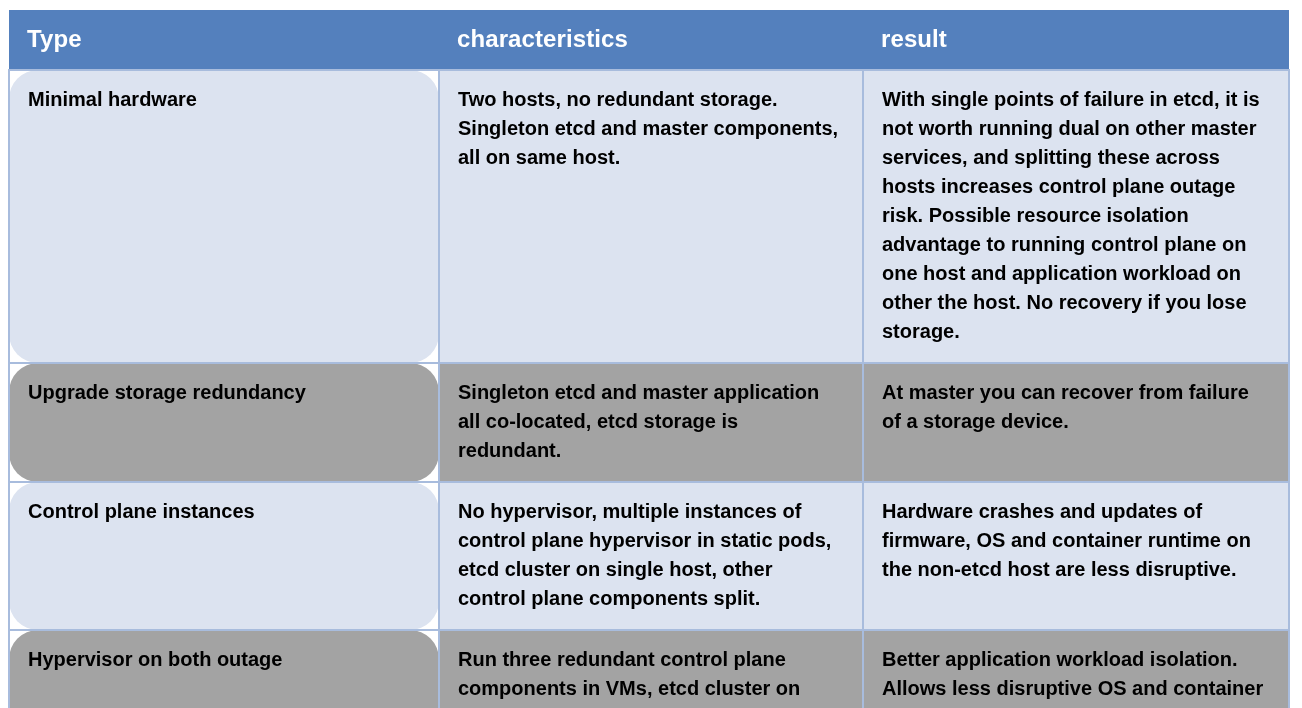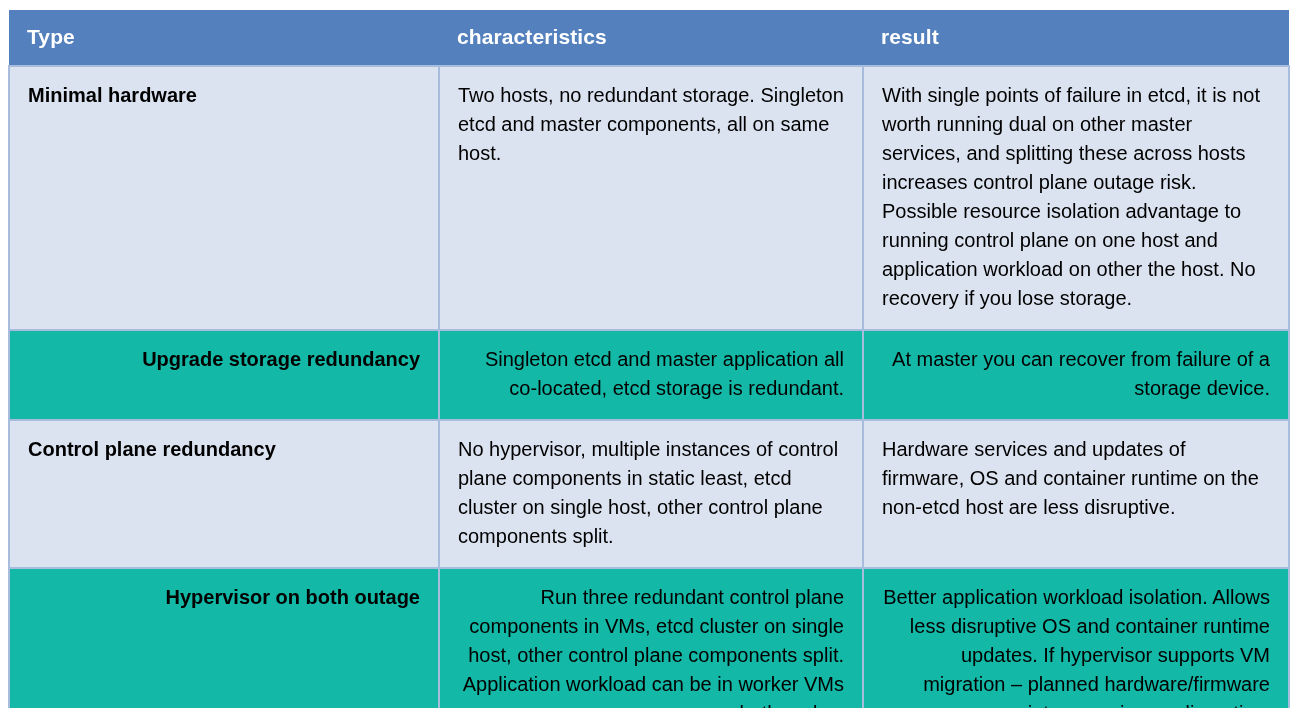--- a/index.html
+++ b/index.html
@@ -30,59 +30,61 @@
     border-collapse: collapse;
     table-layout: fixed;
     background: #ffffff;
   }
 
   
   table.comparison-table thead th {
     background: #5480bd;
     color: #ffffff;
     font-weight: bold;
-    font-size: 21px;
+    font-size: 24px;
     line-height: 1.25;
     text-align: left;
     vertical-align: middle;
     padding: 14px 18px 15px 18px;
     border: none;
     letter-spacing: 0.1px;
     height: 55px;
     box-sizing: border-box;
   }
 
   
   table.comparison-table tbody td {
     border: 2px solid #a8bcdd;
     vertical-align: top;
     padding: 14px 18px 16px 18px;
     font-size: 20px;
     line-height: 1.45;
     color: #000000;
     box-sizing: border-box;
+    font-weight: bold;
   }
   table.comparison-table tbody tr.row-shaded td {
     background: #dce3f0;
   }
   table.comparison-table tbody tr.row-plain td {
     background: #ffffff;
   }
   table.comparison-table tbody td.cell-type {
     font-weight: bold;
+    border-radius: 29px;
   }
 
   
   col.col-type  { width: 430px; }
   col.col-chars { width: 424px; }
   col.col-res   { width: 426px; }
 
   .cell-text { display: block; white-space: pre-line; }
 </style>
-<style>table.comparison-table thead th{background:#5480bd;color:#ffffff;}table.comparison-table tbody td{border-color:#a8bcdd;color:#000000;}table.comparison-table tbody tr.row-shaded td{background:#dce3f0;}table.comparison-table tbody tr.row-plain td{background:#14b8a6;text-align:right;}</style></head>
+<style>table.comparison-table thead th{background:#5480bd;color:#ffffff;}table.comparison-table tbody td{border-color:#a8bcdd;color:#000000;}table.comparison-table tbody tr.row-shaded td{background:#dce3f0;}table.comparison-table tbody tr.row-plain td{background:#a3a3a3;}</style></head>
 <body>
 
 <div id="table-wrap">
   <table class="comparison-table">
     <colgroup>
       <col class="col-type">
       <col class="col-chars">
       <col class="col-res">
     </colgroup>
     <thead>
@@ -110,27 +112,27 @@
           </td>
           <td>
             <span class="cell-text">Singleton etcd and master application all co-located, etcd storage is redundant.</span>
           </td>
           <td>
             <span class="cell-text">At master you can recover from failure of a storage device.</span>
           </td>
         </tr>
         <tr class="row-shaded">
           <td class="cell-type">
-            <span class="cell-text">Control plane redundancy</span>
+            <span class="cell-text">Control plane instances</span>
           </td>
           <td>
-            <span class="cell-text">No hypervisor, multiple instances of control plane components in static least, etcd cluster on single host, other control plane components split.</span>
+            <span class="cell-text">No hypervisor, multiple instances of control plane hypervisor in static pods, etcd cluster on single host, other control plane components split.</span>
           </td>
           <td>
-            <span class="cell-text">Hardware services and updates of firmware, OS and container runtime on the non-etcd host are less disruptive.</span>
+            <span class="cell-text">Hardware crashes and updates of firmware, OS and container runtime on the non-etcd host are less disruptive.</span>
           </td>
         </tr>
         <tr class="row-plain">
           <td class="cell-type">
             <span class="cell-text">Hypervisor on both outage</span>
           </td>
           <td>
             <span class="cell-text">Run three redundant control plane components in VMs, etcd cluster on single host, other control plane components split. Application workload can be in worker VMs on both nodes.</span>
           </td>
           <td>

